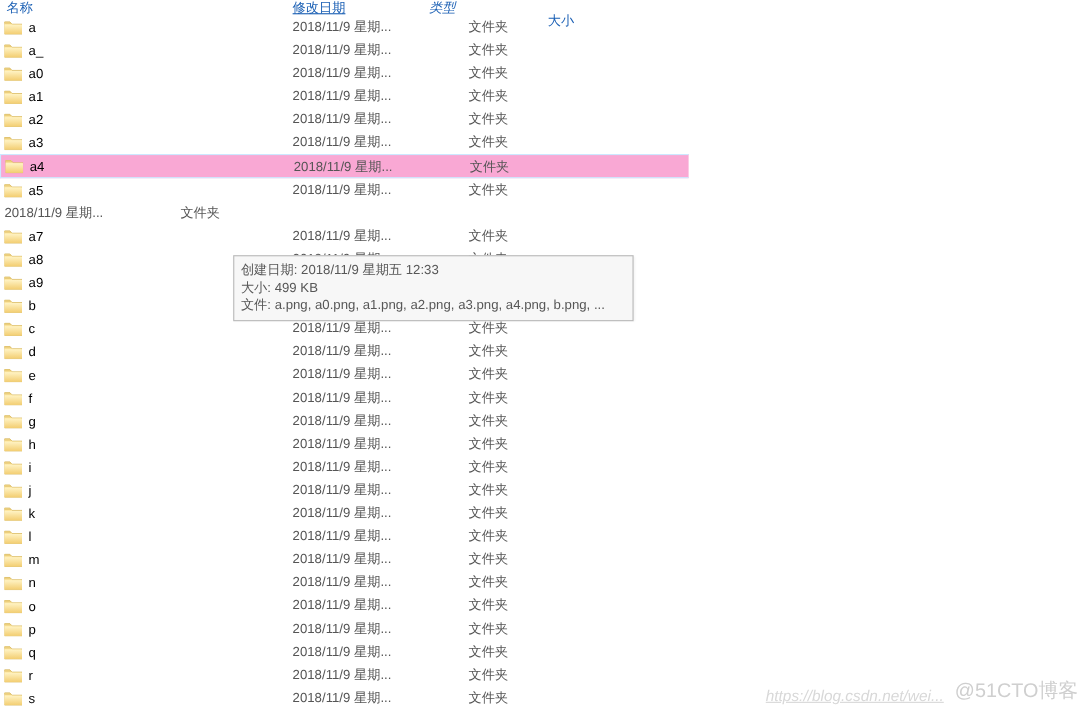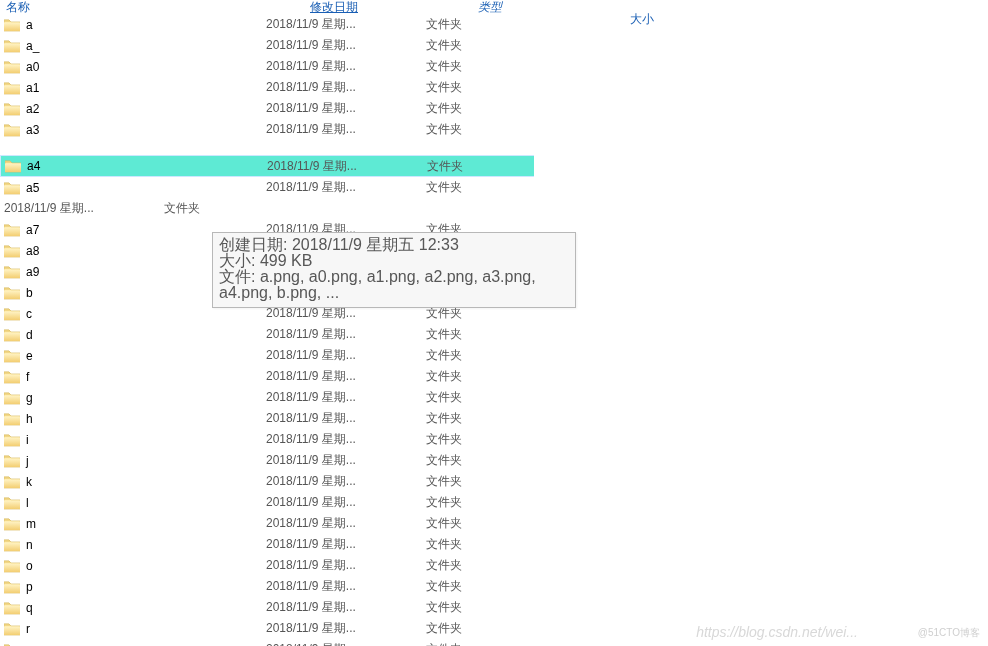--- a/index.html
+++ b/index.html
@@ -14,79 +14,78 @@
     position: relative;
     user-select: none;
   }
   .header-row {
     display: flex;
     align-items: center;
     height: 14px;
     padding-left: 4px;
     color: #1a5fb4;
     font-size: 12px;
-    gap: 44px;
   }
   .header-row .col-name { flex: 0 0 262px; padding-left: 2px; }
   .header-row .col-date { flex: 0 0 124px; text-decoration: underline; }
   .header-row .col-type { flex: 0 0 108px; font-style: italic; }
   .header-row .col-size { flex: 0 0 100px; margin-top: 24px; }
   .file-list { }
   .file-row {
     display: flex;
     align-items: center;
     height: 21px;
     padding-left: 4px;
   }
   .file-row.selected {
-    background: #5eead4;
+    background: #f9a8d4;
     border: 1px solid #cce8ff;
     border-right: none;
-    width: 534px;
+    width: 626px;
     height: 22px;
-    margin-top: 15px;
   }
   .file-row .col-name { flex: 0 0 262px; display: flex; align-items: center; }
   .file-row .col-date { flex: 0 0 124px; color: #555; }
   .file-row .col-type { flex: 0 0 108px; color: #555; text-align: center; }
   .file-row .col-size { flex: 0 0 100px; color: #555; text-align: right; }
   .folder-icon {
     width: 16px;
     height: 14px;
     margin-right: 6px;
     flex-shrink: 0;
   }
   .file-name-text { color: #000; }
   .tooltip {
     position: absolute;
     left: 212px;
     top: 232px;
     width: 364px;
     background: #f7f7f7;
     border: 1px solid #b8b8b8;
     padding: 4px 6px 6px 6px;
-    font-size: 16px;
+    font-size: 12px;
     color: #575757;
     line-height: 16px;
     box-shadow: 1px 1px 2px rgba(0,0,0,0.05);
   }
   .watermark1 {
     position: absolute;
     right: 130px;
     bottom: 6px;
     color: #d8d8d8;
     font-size: 14px;
     font-style: italic;
+    text-decoration: underline;
   }
   .watermark2 {
     position: absolute;
     right: 8px;
     bottom: 6px;
     color: #cfcfcf;
-    font-size: 10px;
+    font-size: 18px;
   }
 </style>
 </head>
 <body>
 
 <div class="header-row">
   <div class="col-name">名称</div>
   <div class="col-date">修改日期</div>
   <div class="col-type">类型</div>
   <div class="col-size">大小</div>

